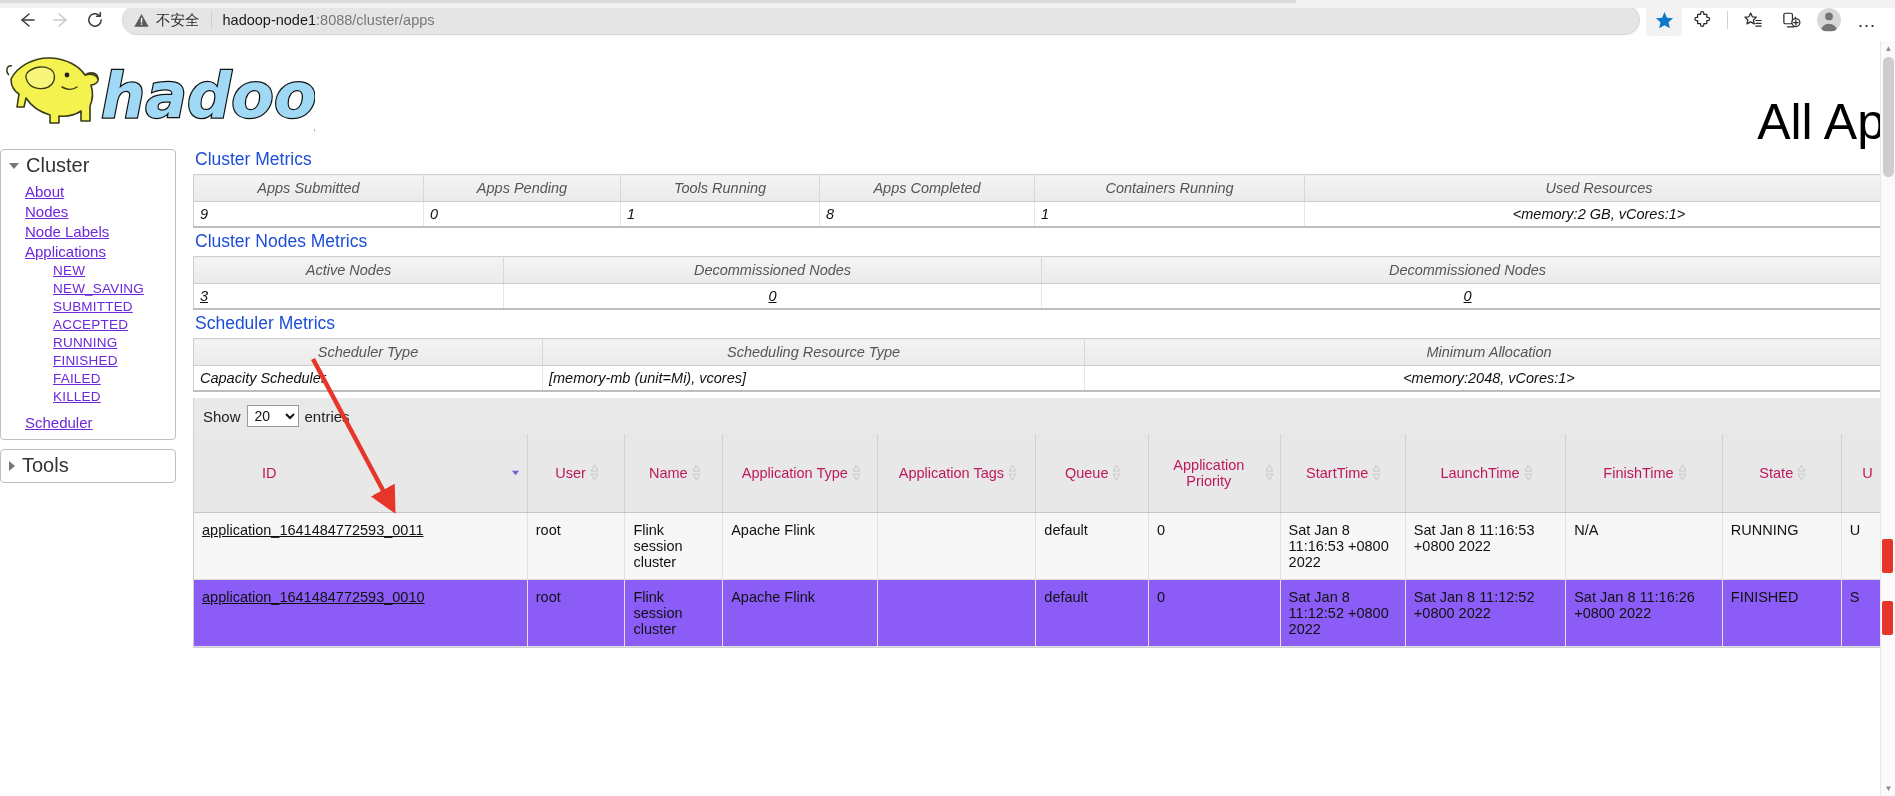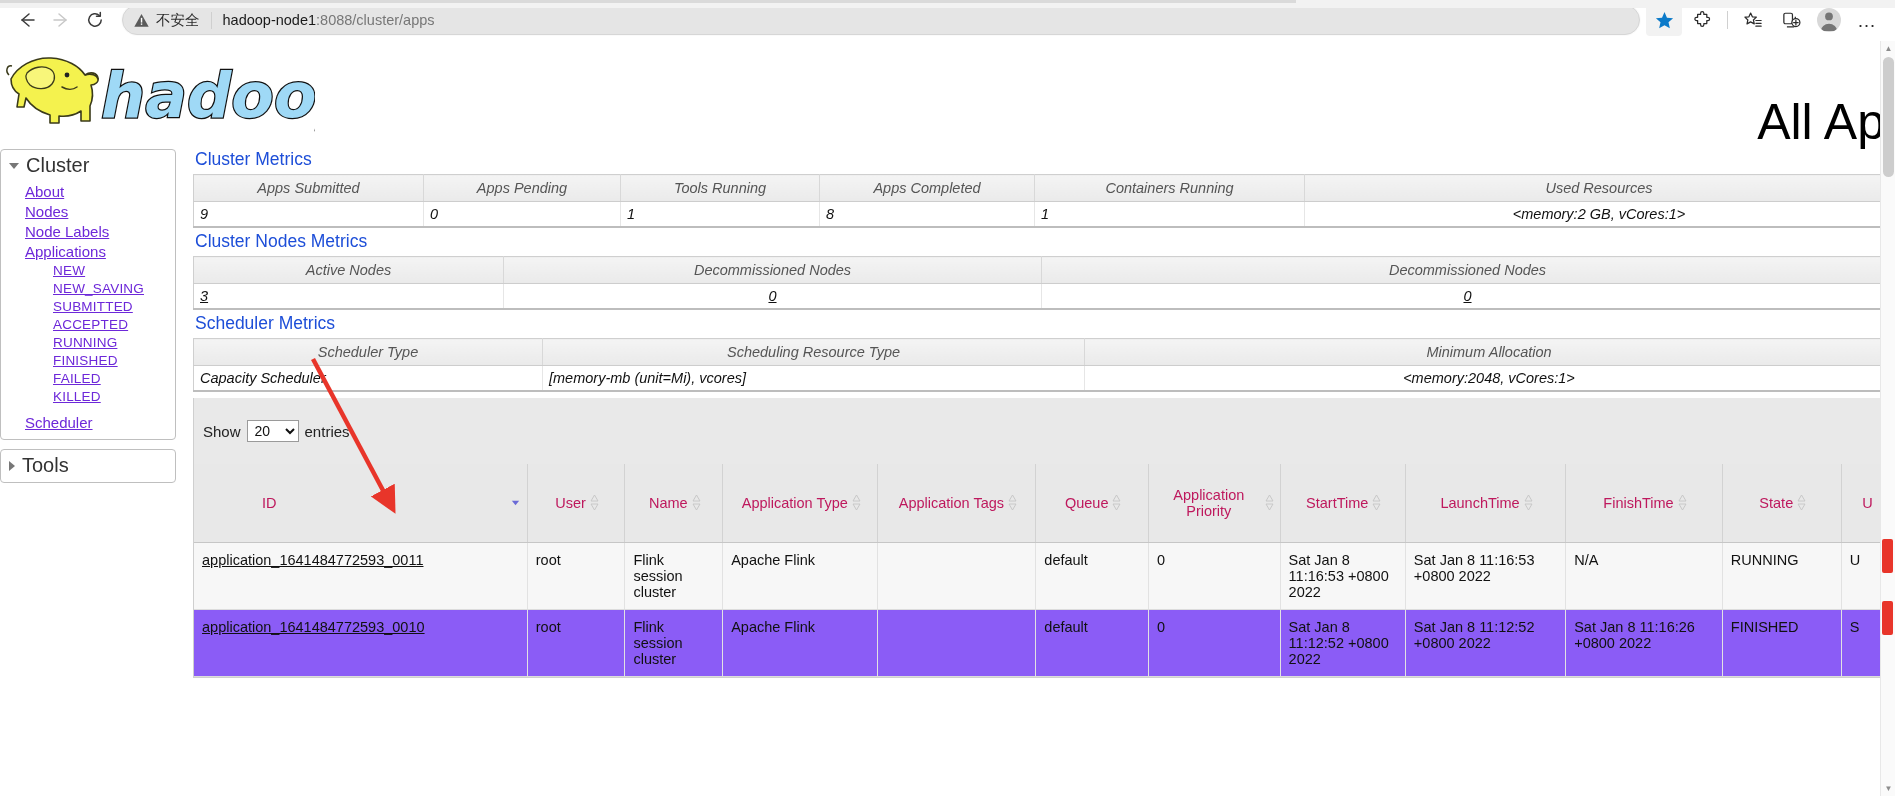--- a/index.html
+++ b/index.html
@@ -114,21 +114,21 @@
     border-right:1px solid #e6e6e6; font-size:14.5px; color:#111;
     padding:4px 6px; text-align:left; background:#fff;
   }
   table.metrics td.ctr { text-align:center; }
   table.metrics tr.datarow td { border-bottom:2px solid #bdbdbd; }
   .ulink { text-decoration:underline; color:#111; }
 
   
   .dt-wrap { width:1700px; border:1px solid #cfcfcf; border-top:none; margin-top:6px; }
   .dt-top {
-    background:#e9e9e9; padding:22px 9px; font-size:15px; color:#222;
+    background:#e9e9e9; padding:7px 9px; font-size:15px; color:#222;
     display:flex; align-items:center; gap:6px;
   }
   .dt-select {
     font-family:"Liberation Sans", sans-serif; font-size:14px;
     padding:1px 3px; border:1px solid #9a9a9a; background:#fff; color:#111;
   }
 
   table.apps { border-collapse:collapse; width:100%; table-layout:fixed; }
   table.apps th {
     background:#e8e8e8; border-right:1px solid #d2d2d2; border-bottom:1px solid #c6c6c6;

